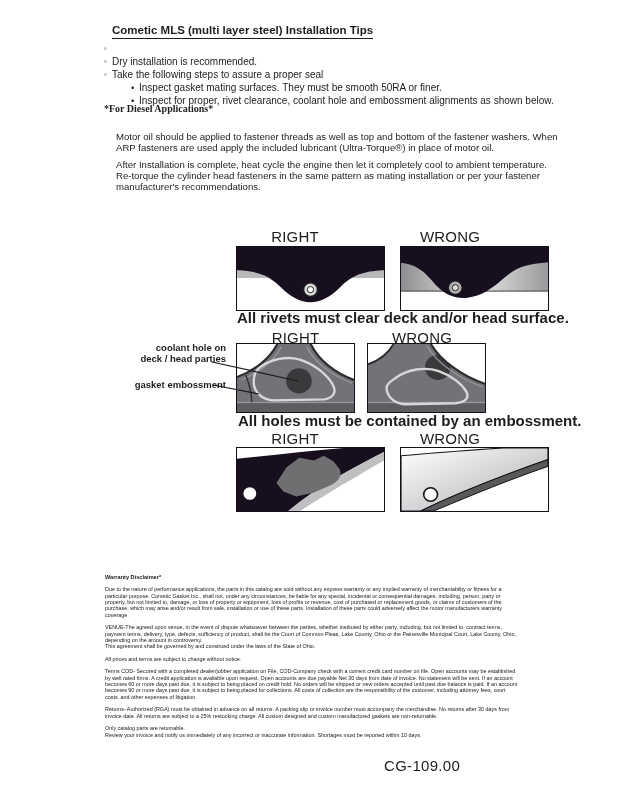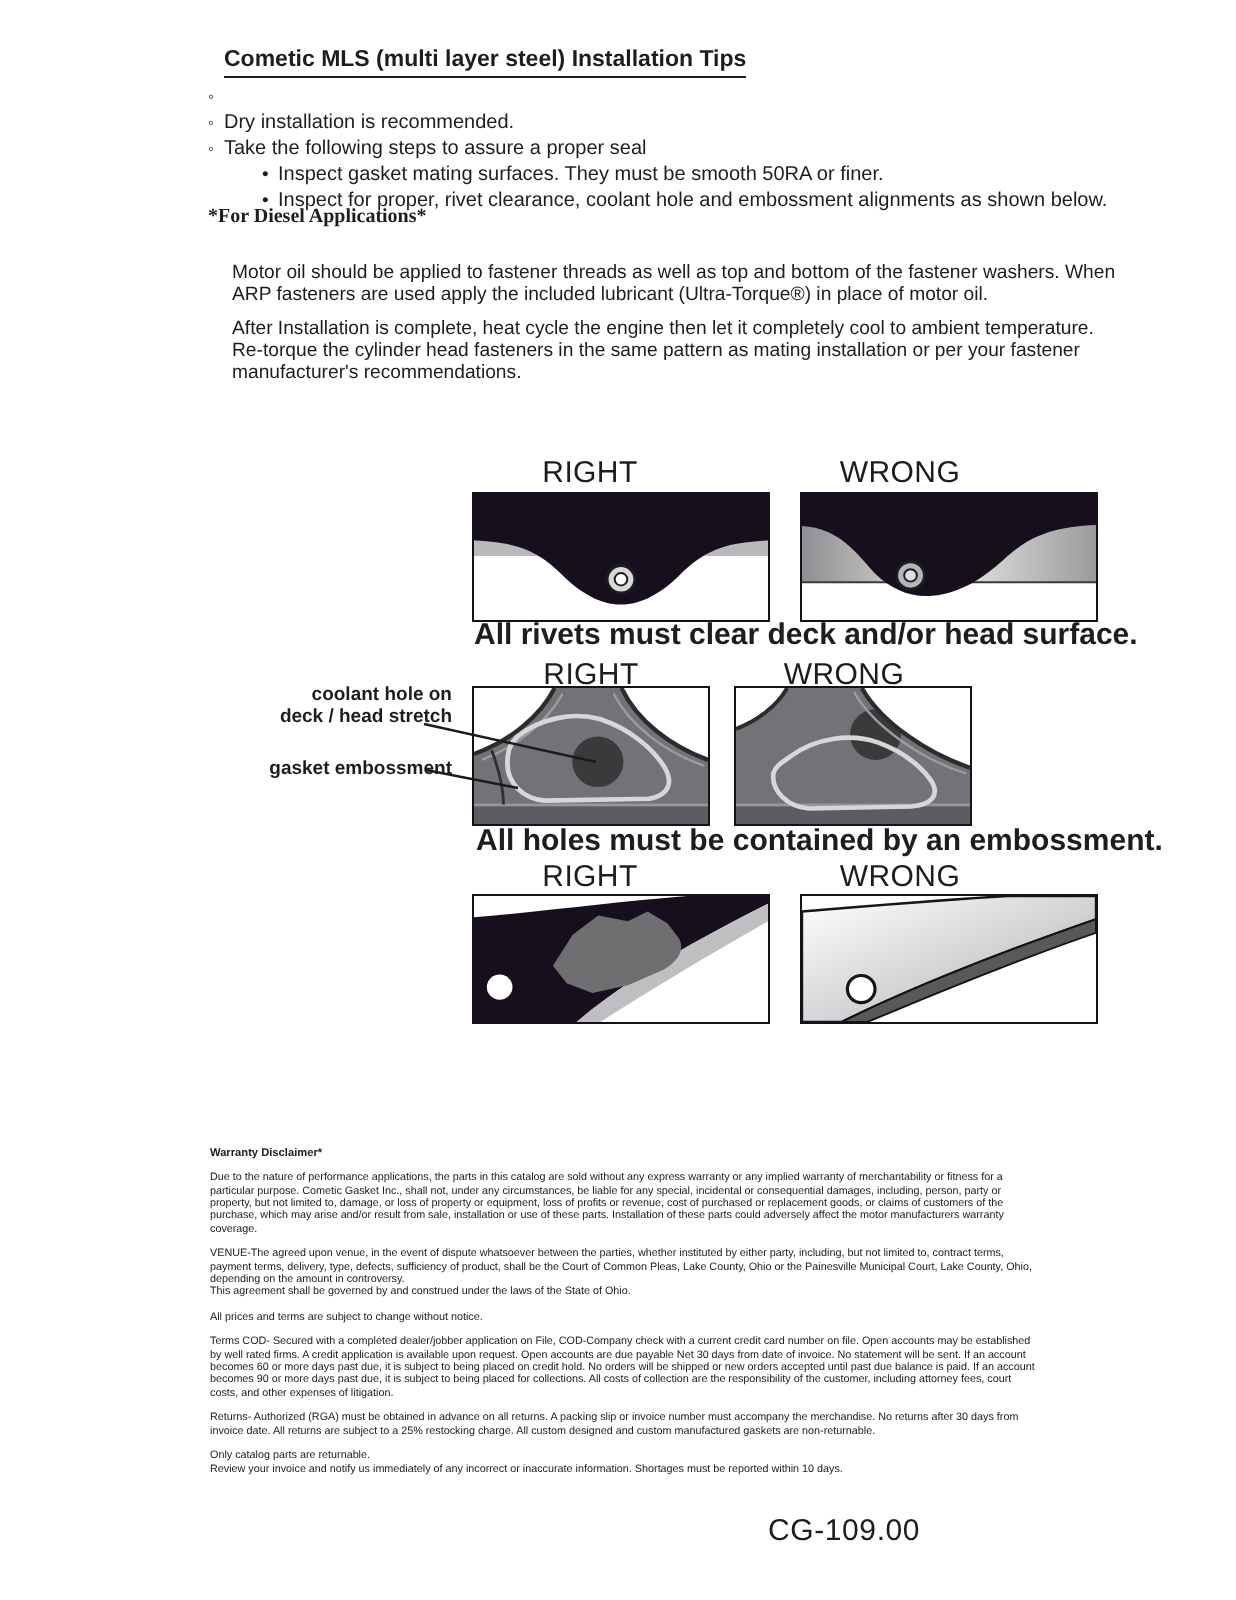--- a/index.html
+++ b/index.html
@@ -93,21 +93,21 @@
       <circle cx="55" cy="42" r="3.2" fill="#dedede" stroke="#1d1d1f" stroke-width="1"></circle>
     </svg>
   </div>
   <div class="cap" style="left:237px;top:312px;">All rivets must clear deck and/or head surface.</div>
 
   <div class="h15" style="left:236px;top:329px;width:119px;">RIGHT</div>
   <div class="h15" style="left:367px;top:329px;width:110px;">WRONG</div>
 
   <div class="figlabel" style="top:342px;">
     <div>coolant hole on</div>
-    <div>deck / head stretch</div>
+    <div>deck / head parties</div>
   </div>
   <div class="figlabel" style="top:379px;">gasket embossment</div>
 
   <div class="dbox" style="left:236px;top:343px;width:119px;height:70px;">
     <svg viewBox="0 0 119 70" preserveAspectRatio="none">
       <rect width="119" height="70" fill="#737377"></rect>
       <rect y="60.5" width="119" height="9.5" fill="#5d5d61"></rect>
       <rect y="59.5" width="119" height="1.4" fill="#98989c"></rect>
       <path d="M0,0 H41 C34,14 19,27 0,34 Z" fill="#ffffff"></path>
       <path d="M41,0 C34,14 19,27 0,34" fill="none" stroke="#2c2c2e" stroke-width="2.2"></path>

